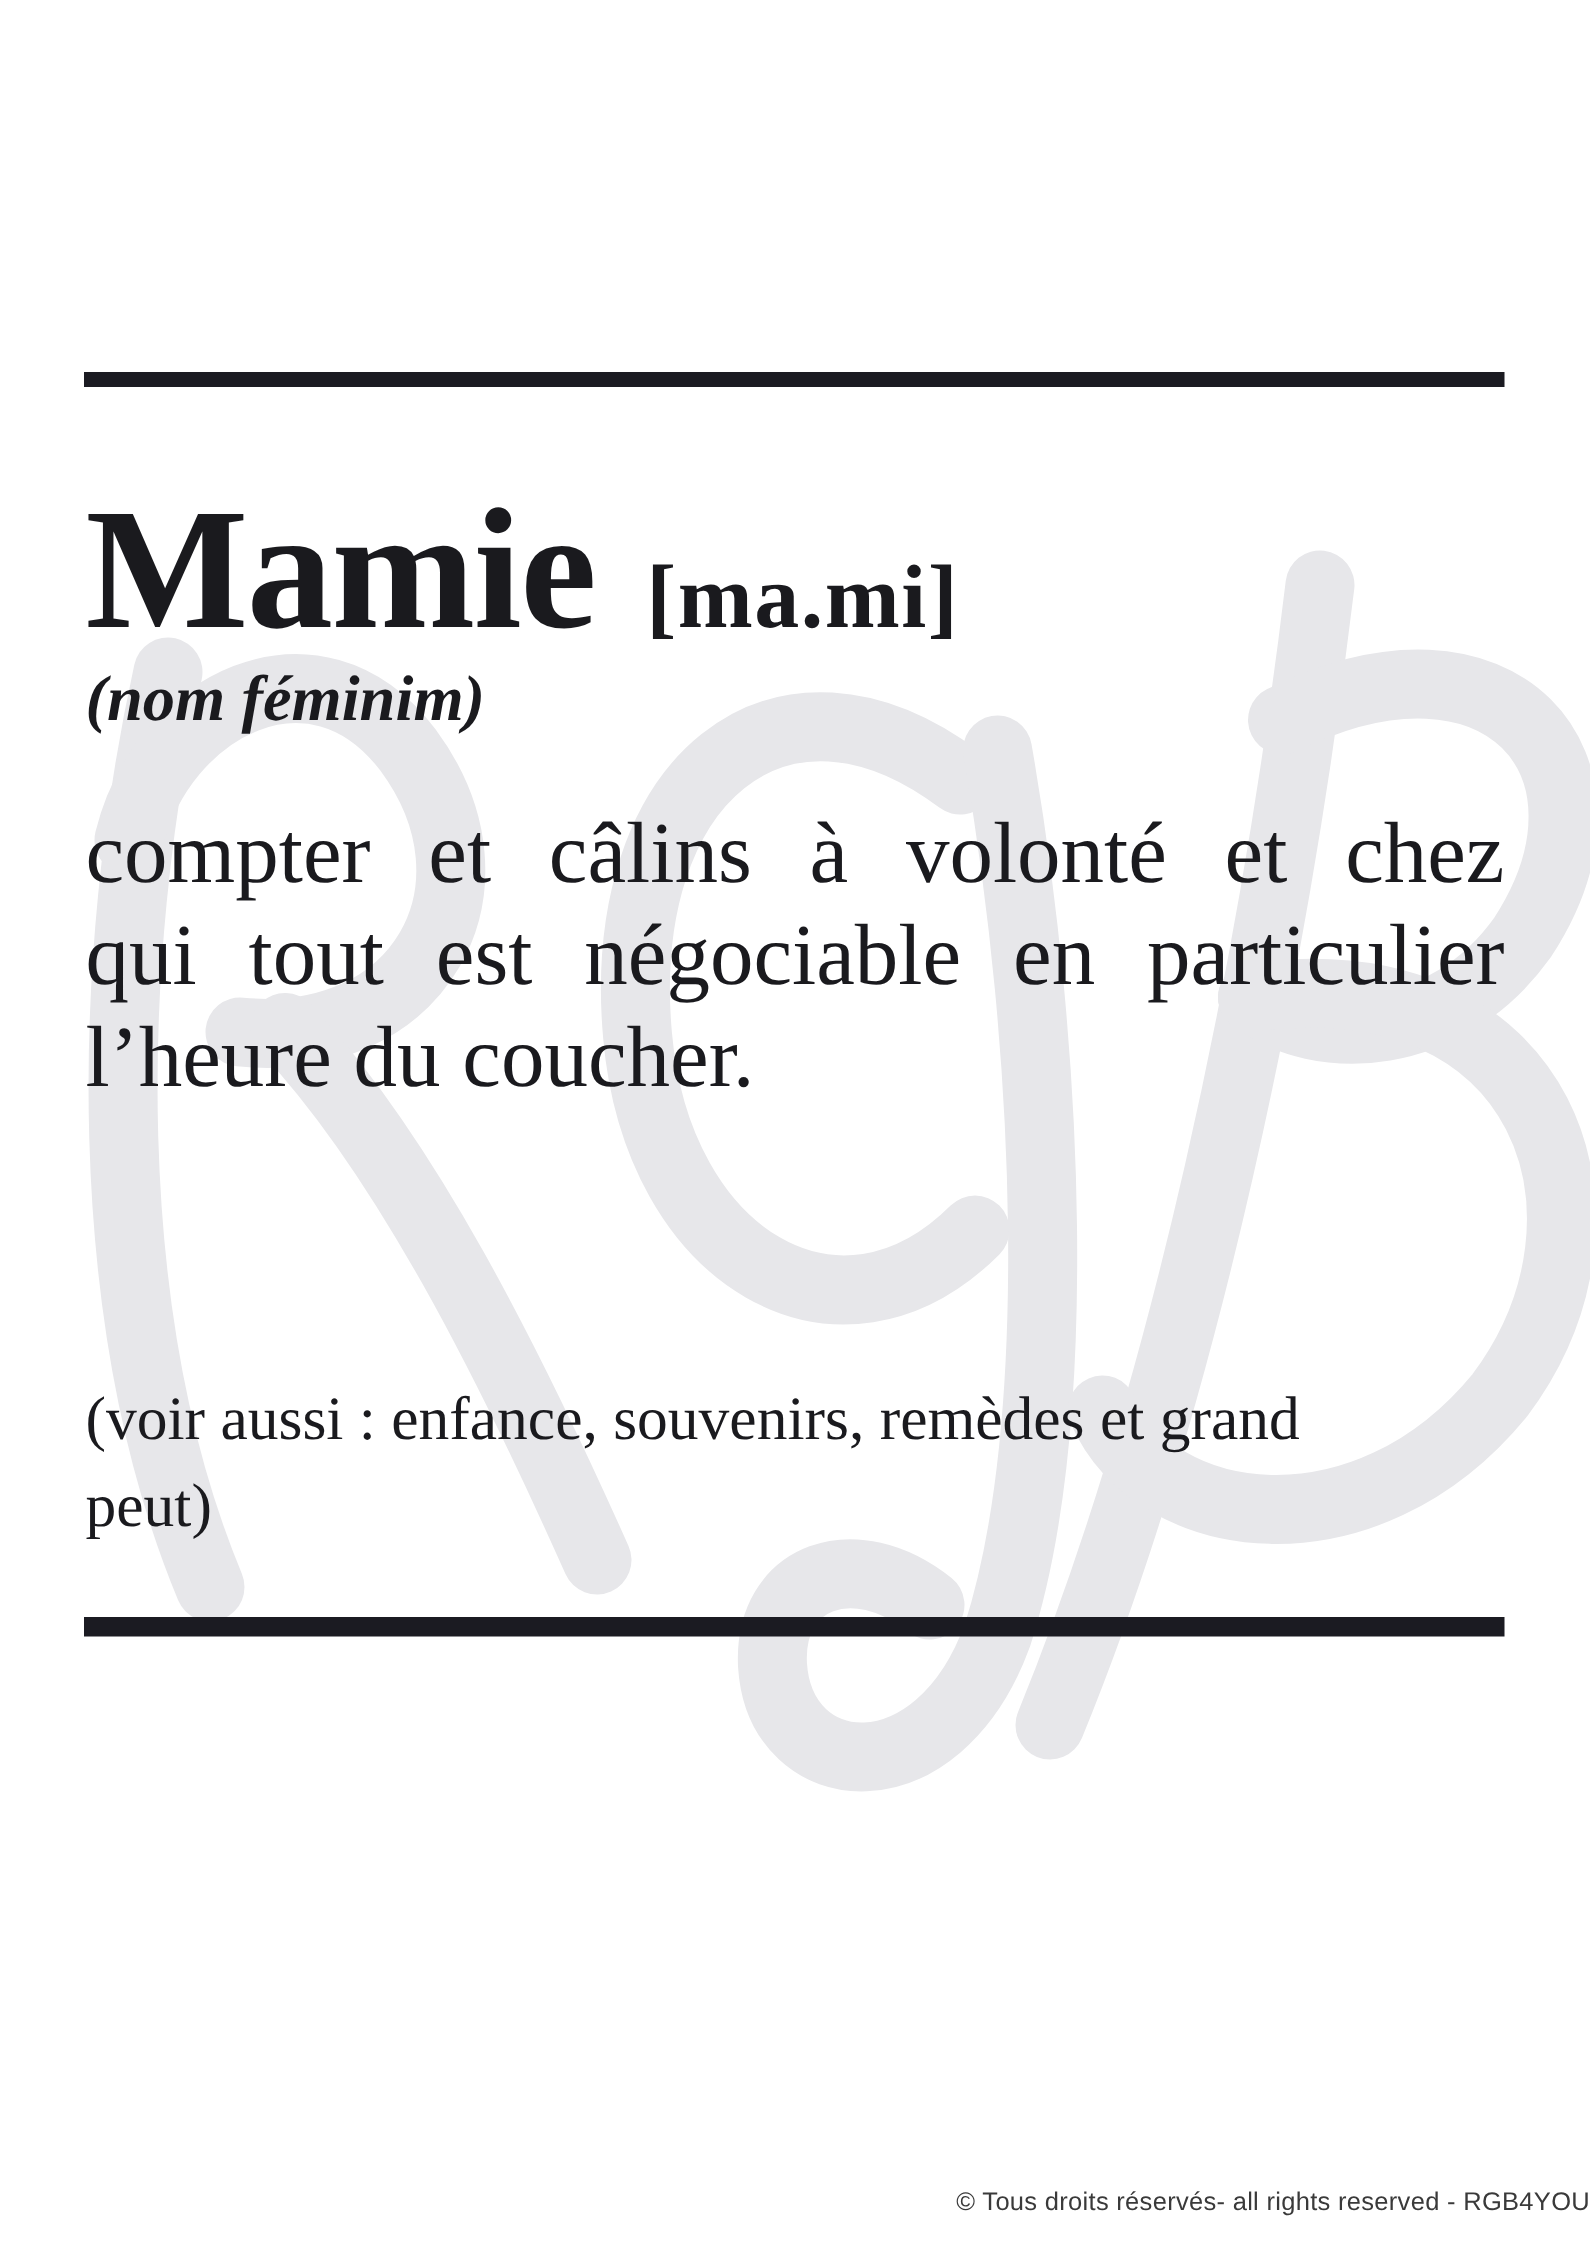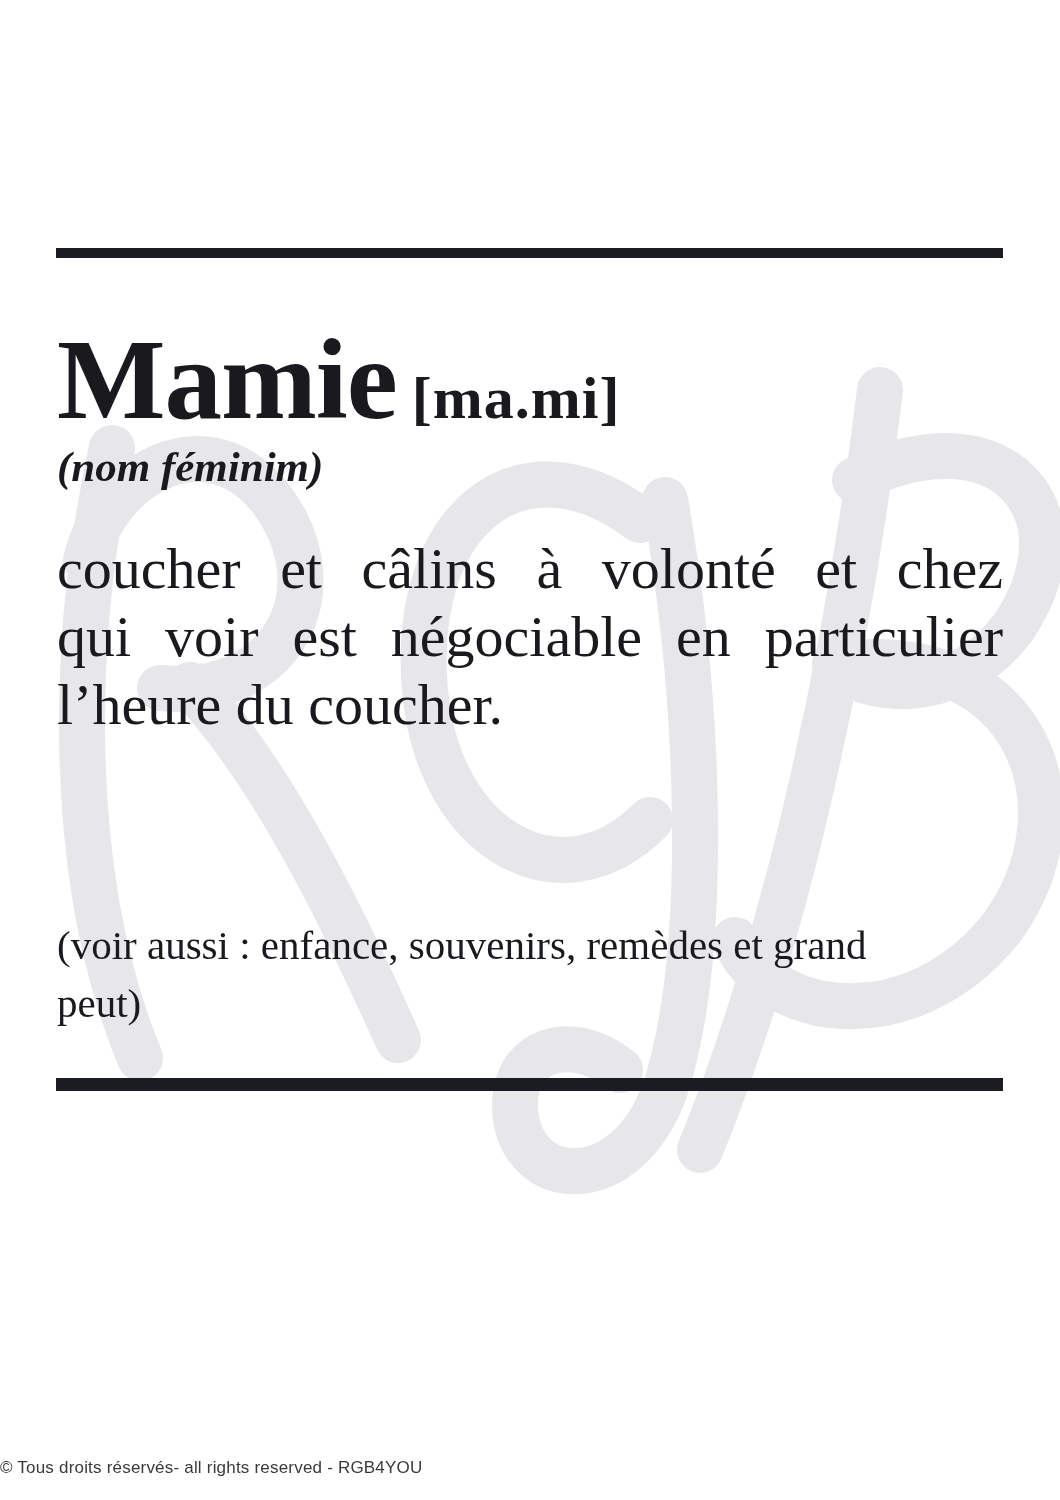--- a/index.html
+++ b/index.html
@@ -50,21 +50,21 @@
   }
   .word {
     font-size: 115px;
     font-weight: bold;
     line-height: 1.0;
     letter-spacing: -1px;
   }
   .pronunciation {
     font-size: 60px;
     font-weight: bold;
-    margin-left: 15px;
+    margin-left: 34px;
     letter-spacing: 1px;
   }
   .pos {
     position: absolute;
     left: 57px;
     top: 442px;
     font-size: 43px;
     font-weight: bold;
     font-style: italic;
     white-space: nowrap;
@@ -94,21 +94,21 @@
     font-size: 41px;
     line-height: 58px;
   }
   .see-also-line { white-space: nowrap; }
 
   .footer {
     position: absolute;
     left: 0;
     top: 1458px;
     width: 1060px;
-    text-align: left;
+    text-align: right;
     font-family: "Liberation Sans", sans-serif;
     font-size: 17px;
     color: #3a3a3a;
     letter-spacing: 0.2px;
   }
 </style>
 </head>
 <body>
 
 <div class="poster">
@@ -132,22 +132,22 @@
     <div class="rule rule-top"></div>
 
     <div class="title-row">
       <span class="word">Mamie</span>
       <span class="pronunciation">[ma.mi]</span>
     </div>
 
     <div class="pos">(nom féminim)</div>
 
     <div class="definition">
-      <div class="def-line">coucher et câlins à volonté et chez</div>
-      <div class="def-line">qui voir est négociable en particulier</div>
+      <div class="def-line">compter et câlins à volonté et chez</div>
+      <div class="def-line">qui tout est négociable en particulier</div>
       <div class="def-line last">l’heure du coucher.</div>
     </div>
 
     <div class="see-also">
       <div class="see-also-line">(voir aussi : enfance, souvenirs, remèdes et grand</div>
       <div class="see-also-line">peut)</div>
     </div>
 
     <div class="rule rule-bottom"></div>
 

